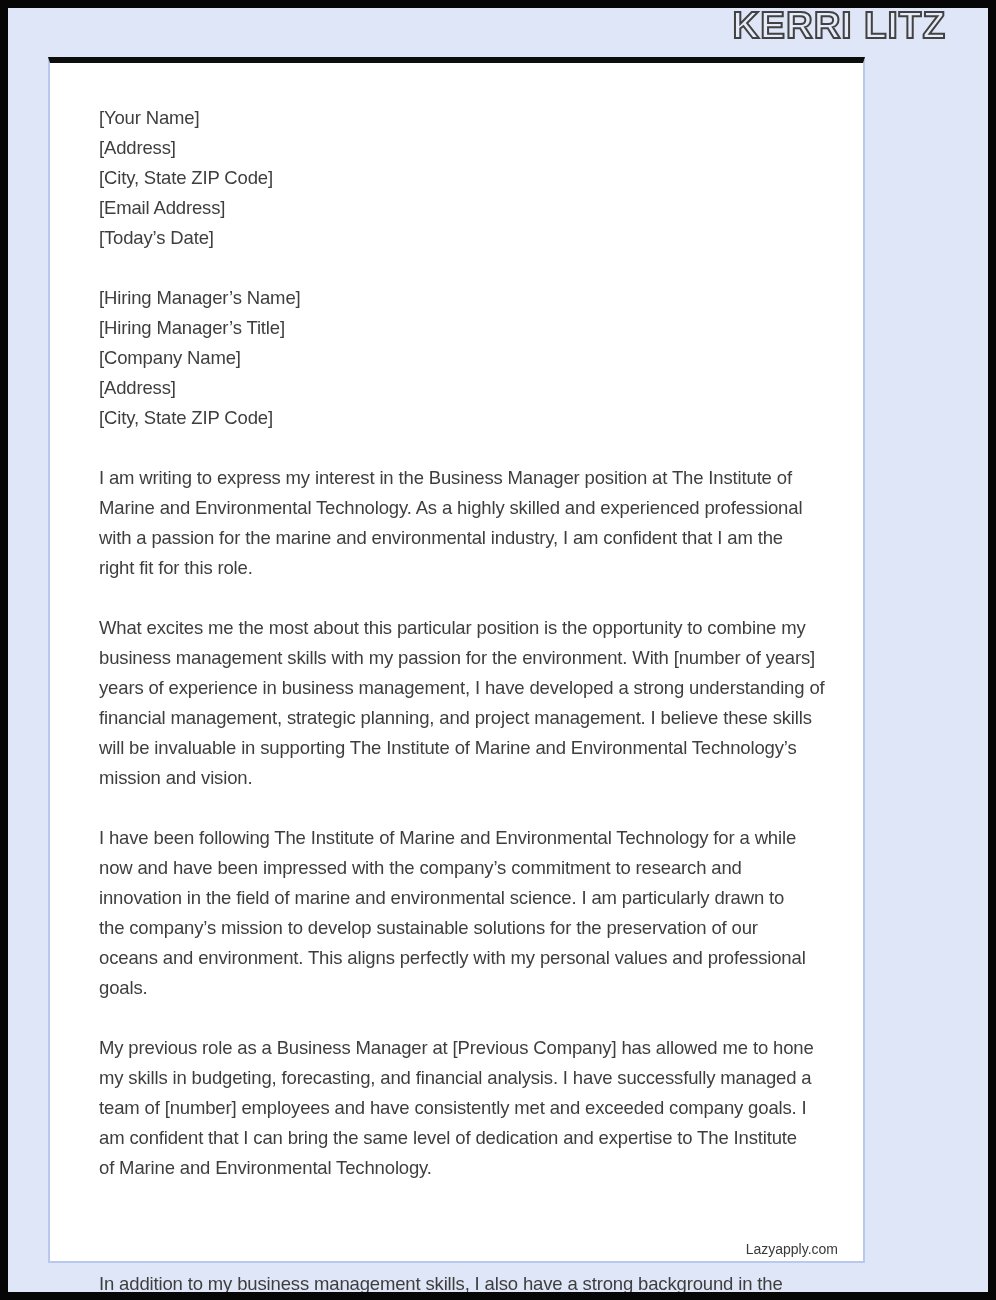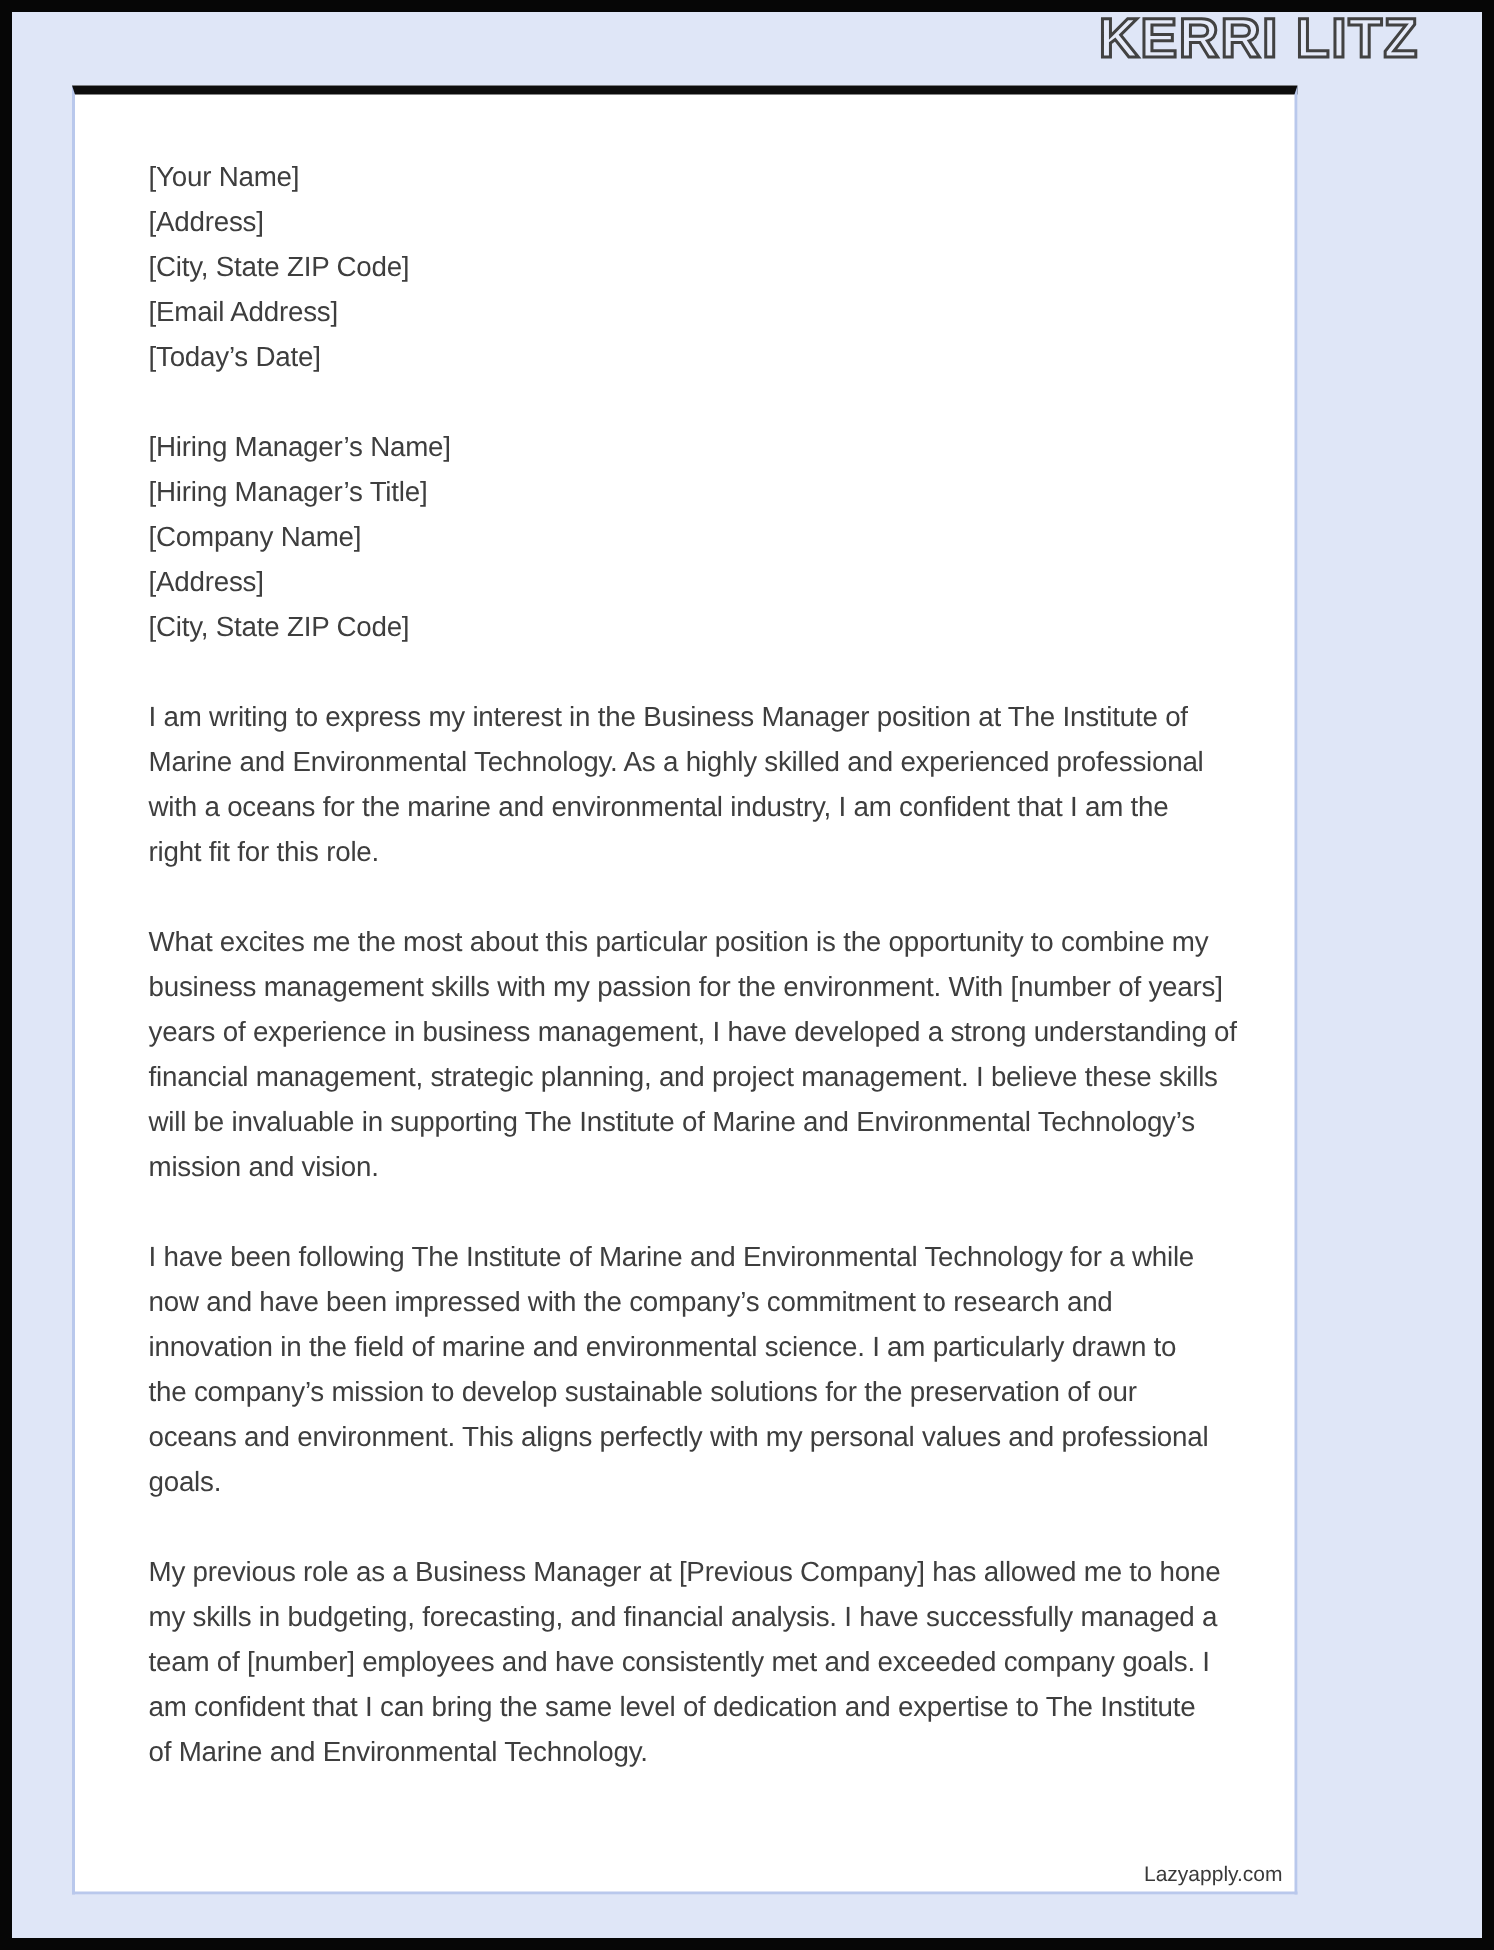--- a/index.html
+++ b/index.html
@@ -51,21 +51,21 @@
   }
 
   .block {
     white-space: pre;
     margin-bottom: 30px;
   }
   .block:last-of-type { margin-bottom: 0; }
 
   .watermark {
     position: absolute;
-    right: 8px;
+    right: 25px;
     bottom: 2px;
     font-size: 14px;
     line-height: 20px;
     letter-spacing: 0;
     color: #3a3a3a;
     white-space: nowrap;
   }
 
   .overflow-strip {
     height: 29px;
@@ -98,21 +98,21 @@
 
     <div class="block">[Hiring Manager’s Name]
 [Hiring Manager’s Title]
 [Company Name]
 [Address]
 [City, State ZIP Code]</div>
 
 
     <div class="block">I am writing to express my interest in the Business Manager position at The Institute of
 Marine and Environmental Technology. As a highly skilled and experienced professional
-with a oceans for the marine and environmental industry, I am confident that I am the
+with a passion for the marine and environmental industry, I am confident that I am the
 right fit for this role.</div>
 
     <div class="block">What excites me the most about this particular position is the opportunity to combine my
 business management skills with my passion for the environment. With [number of years]
 years of experience in business management, I have developed a strong understanding of
 financial management, strategic planning, and project management. I believe these skills
 will be invaluable in supporting The Institute of Marine and Environmental Technology’s
 mission and vision.</div>
 
     <div class="block">I have been following The Institute of Marine and Environmental Technology for a while
@@ -124,14 +124,15 @@
 
     <div class="block">My previous role as a Business Manager at [Previous Company] has allowed me to hone
 my skills in budgeting, forecasting, and financial analysis. I have successfully managed a
 team of [number] employees and have consistently met and exceeded company goals. I
 am confident that I can bring the same level of dedication and expertise to The Institute
 of Marine and Environmental Technology.</div>
 
     <div class="watermark">Lazyapply.com</div>
   </div>
 
+  <div class="overflow-strip">In addition to my business management skills, I also have a strong background in the</div>
 
 </div>
 
 </body></html>

